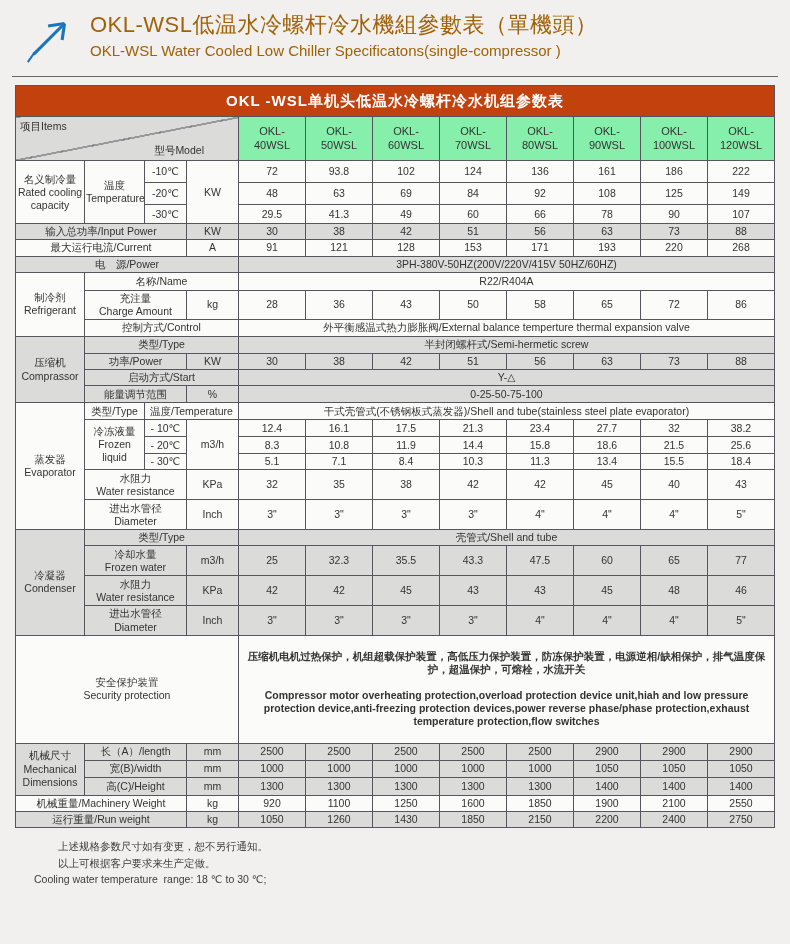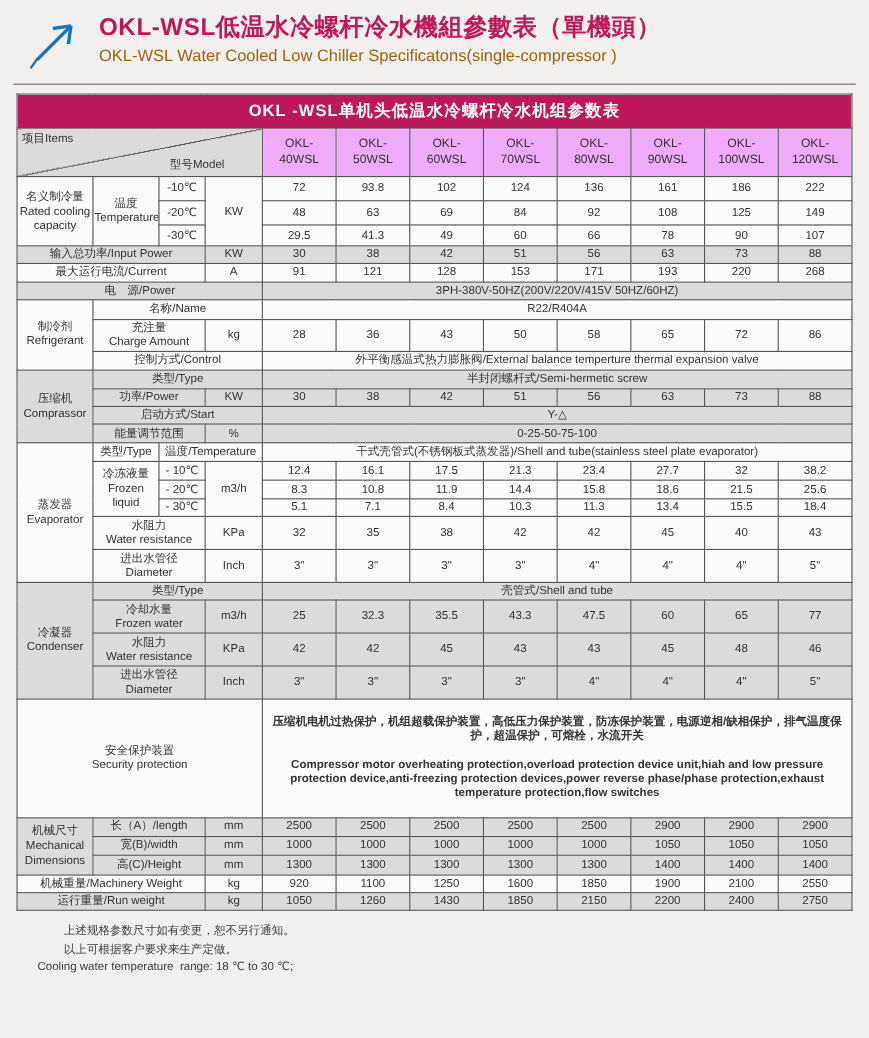--- a/index.html
+++ b/index.html
@@ -3,34 +3,34 @@
 <meta charset="utf-8">
 <style>
   * { margin:0; padding:0; box-sizing:border-box; }
   body {
     width:790px; min-height:944px; background:#f1f0ee;
     font-family:"Liberation Sans","DejaVu Sans",sans-serif; color:#333;
   }
   .page-header { display:flex; align-items:flex-start; gap:10px; padding:10px 18px 4px 22px; }
   .logo { width:58px; height:52px; flex:0 0 auto; margin-top:2px; }
   .titles { display:flex; flex-direction:column; }
-  .title-zh { font-size:22px; font-weight:bold; color:#be185d; letter-spacing:0.5px; }
+  .title-zh { font-size:22px; font-weight:normal; color:#a16207; letter-spacing:0.5px; }
   .title-en { font-size:15px; color:#a16207; margin-top:2px; }
   .header-rule { border:none; border-top:1.5px solid #666; margin:8px 12px 8px 12px; }
 
   table.spec { border-collapse:collapse; margin:4px auto 0 auto; width:758px; table-layout:fixed; }
   table.spec td {
     border:1px solid #55555e; background:#fbfbfa;
     font-size:10.5px; text-align:center; vertical-align:middle;
     padding:1px 1px; white-space:pre-line; line-height:1.25; color:#333;
     overflow:hidden;
   }
   tr.gray td { background:#dbdbda; }
-  tr.banner-row td { background:#be185d; color:#fff; font-size:15px; font-weight:bold; letter-spacing:1px; height:31px; border-color:#55555e; }
-  tr.head-row td { background:#f0abfc; height:34px; font-size:11px; }
+  tr.banner-row td { background:#c2410c; color:#fff; font-size:15px; font-weight:bold; letter-spacing:1px; height:31px; border-color:#55555e; }
+  tr.head-row td { background:#86efac; height:34px; font-size:11px; }
   .corner { position:relative; background:
       linear-gradient(to bottom right, rgba(0,0,0,0) 49.4%, #55555e 49.4%, #55555e 50.6%, rgba(0,0,0,0) 50.6%), #dbdbda !important; }
   .corner .tl { position:absolute; top:3px; left:4px; font-size:10.5px; }
   .corner .br { position:absolute; bottom:3px; right:34px; font-size:10.5px; }
 
   .r22{height:22px} .r19{height:19px} .r14{height:14px} .r18{height:18px}
   .r25{height:25px} .r17{height:17px} .r16{height:16px} .r30{height:30px}
   .r15{height:15px} .rsec{height:89px} .r13{height:13px}
 
   td.left-text { text-align:left; padding:4px 8px; line-height:1.45; white-space:normal;font-weight:bold; }

